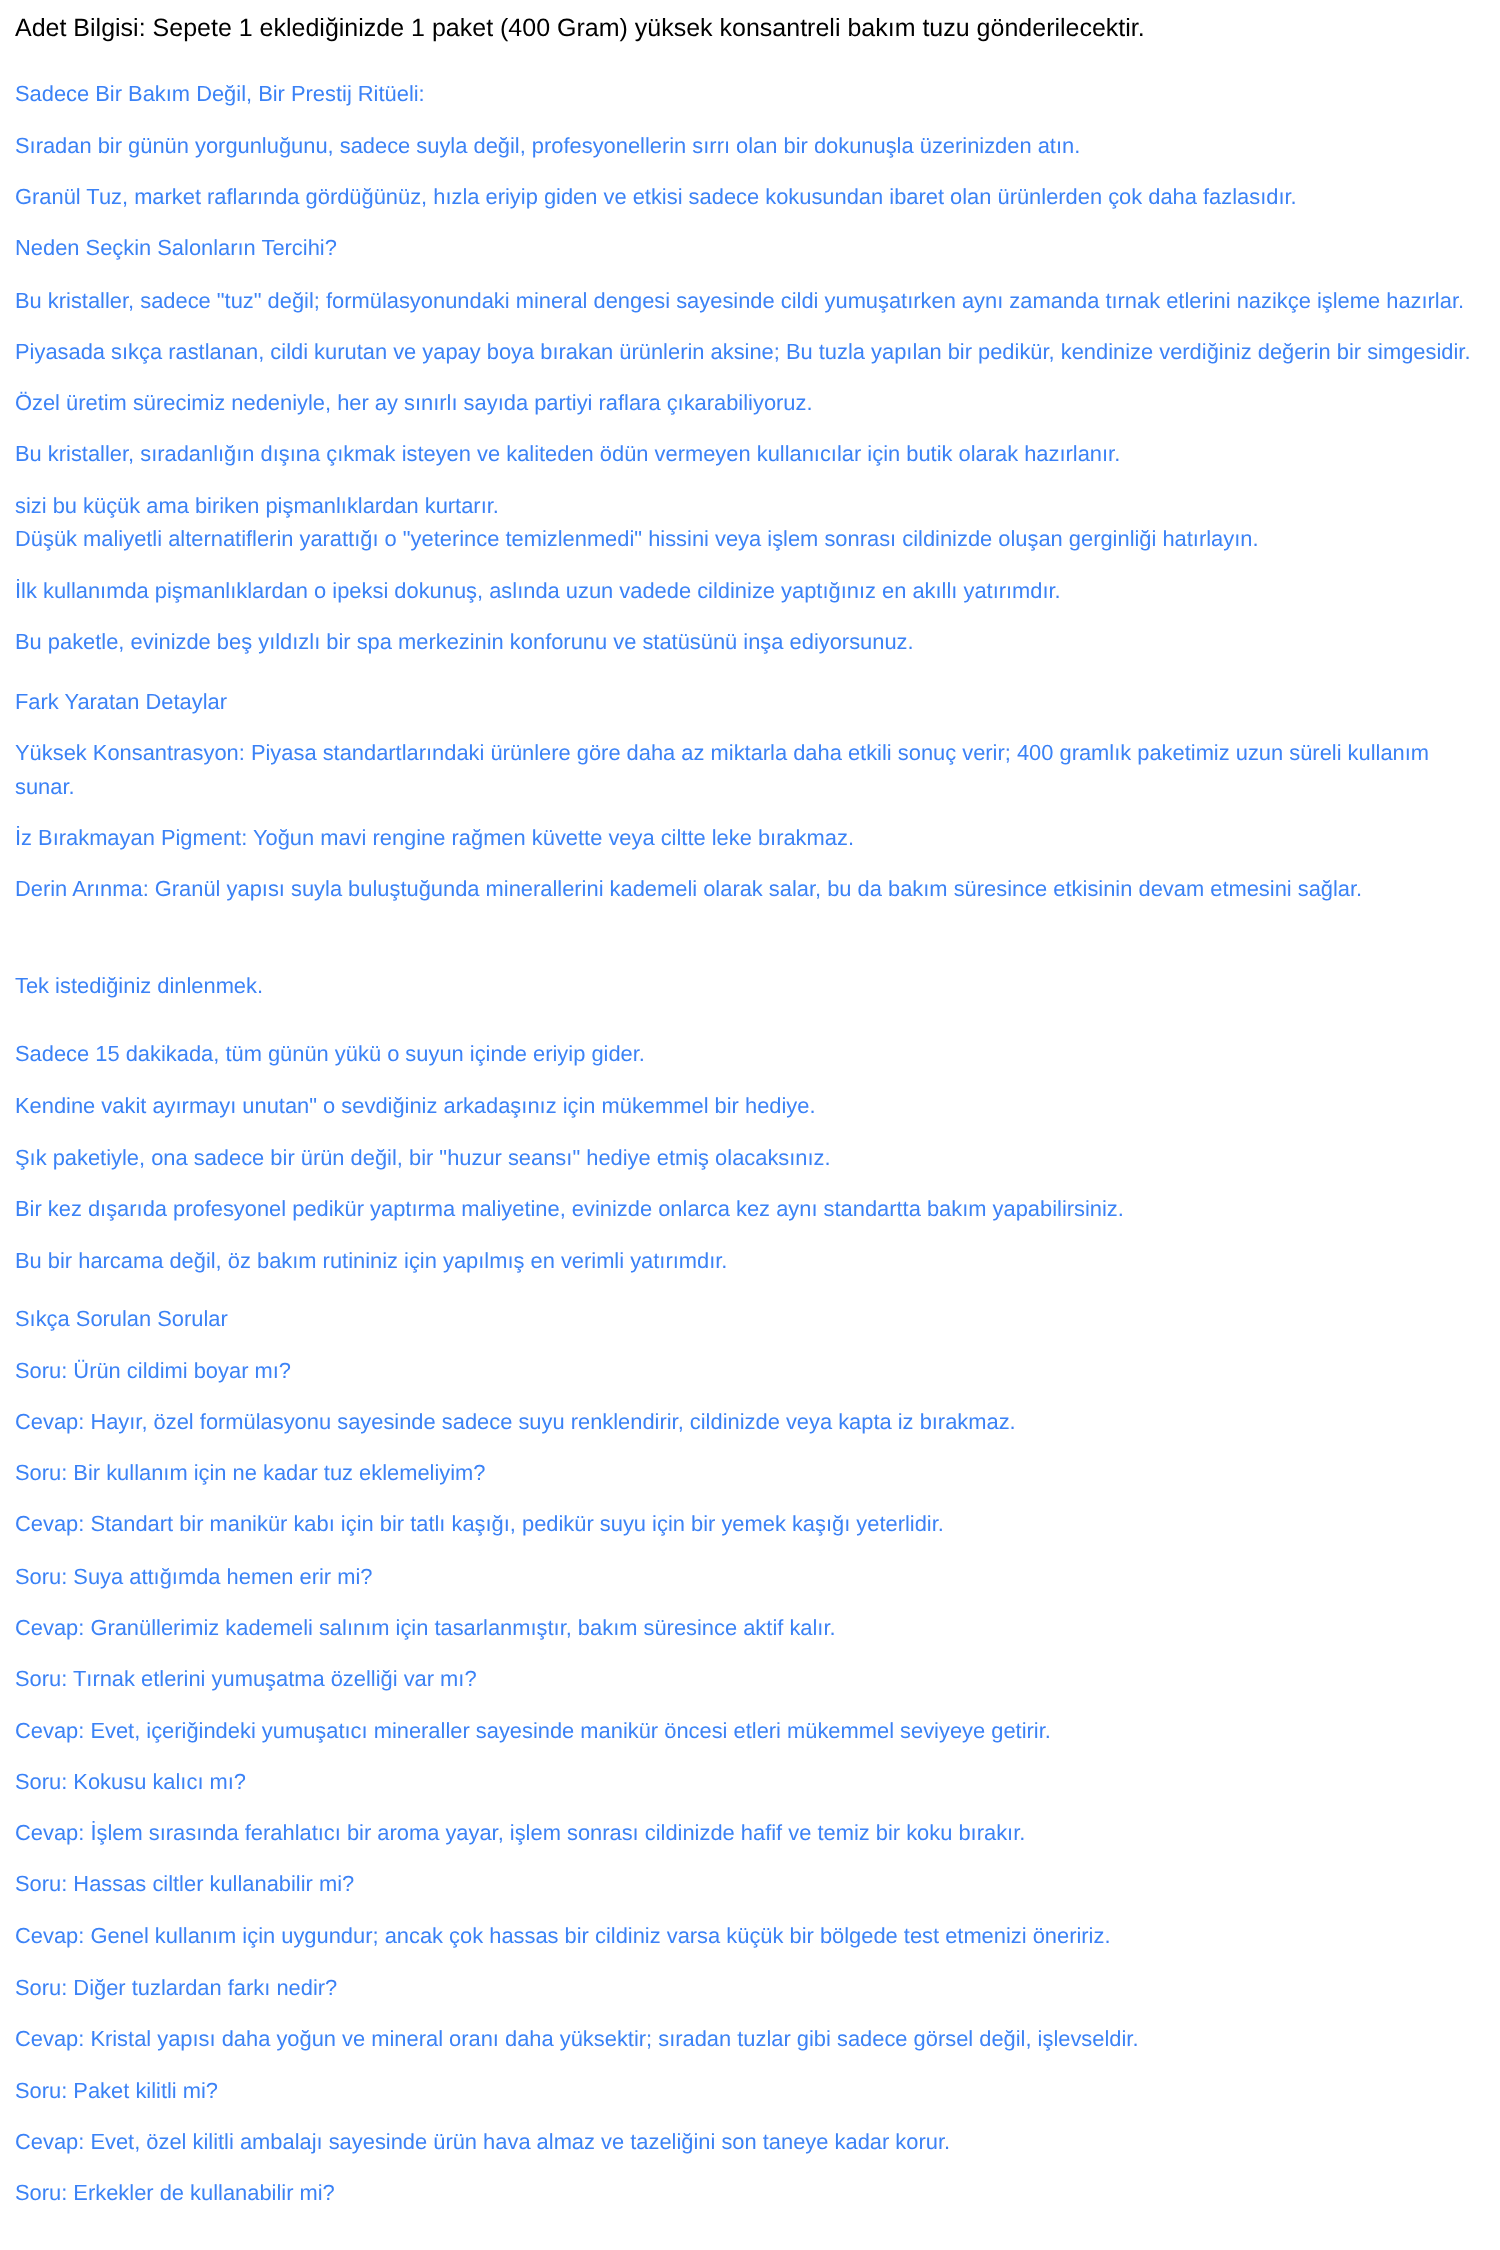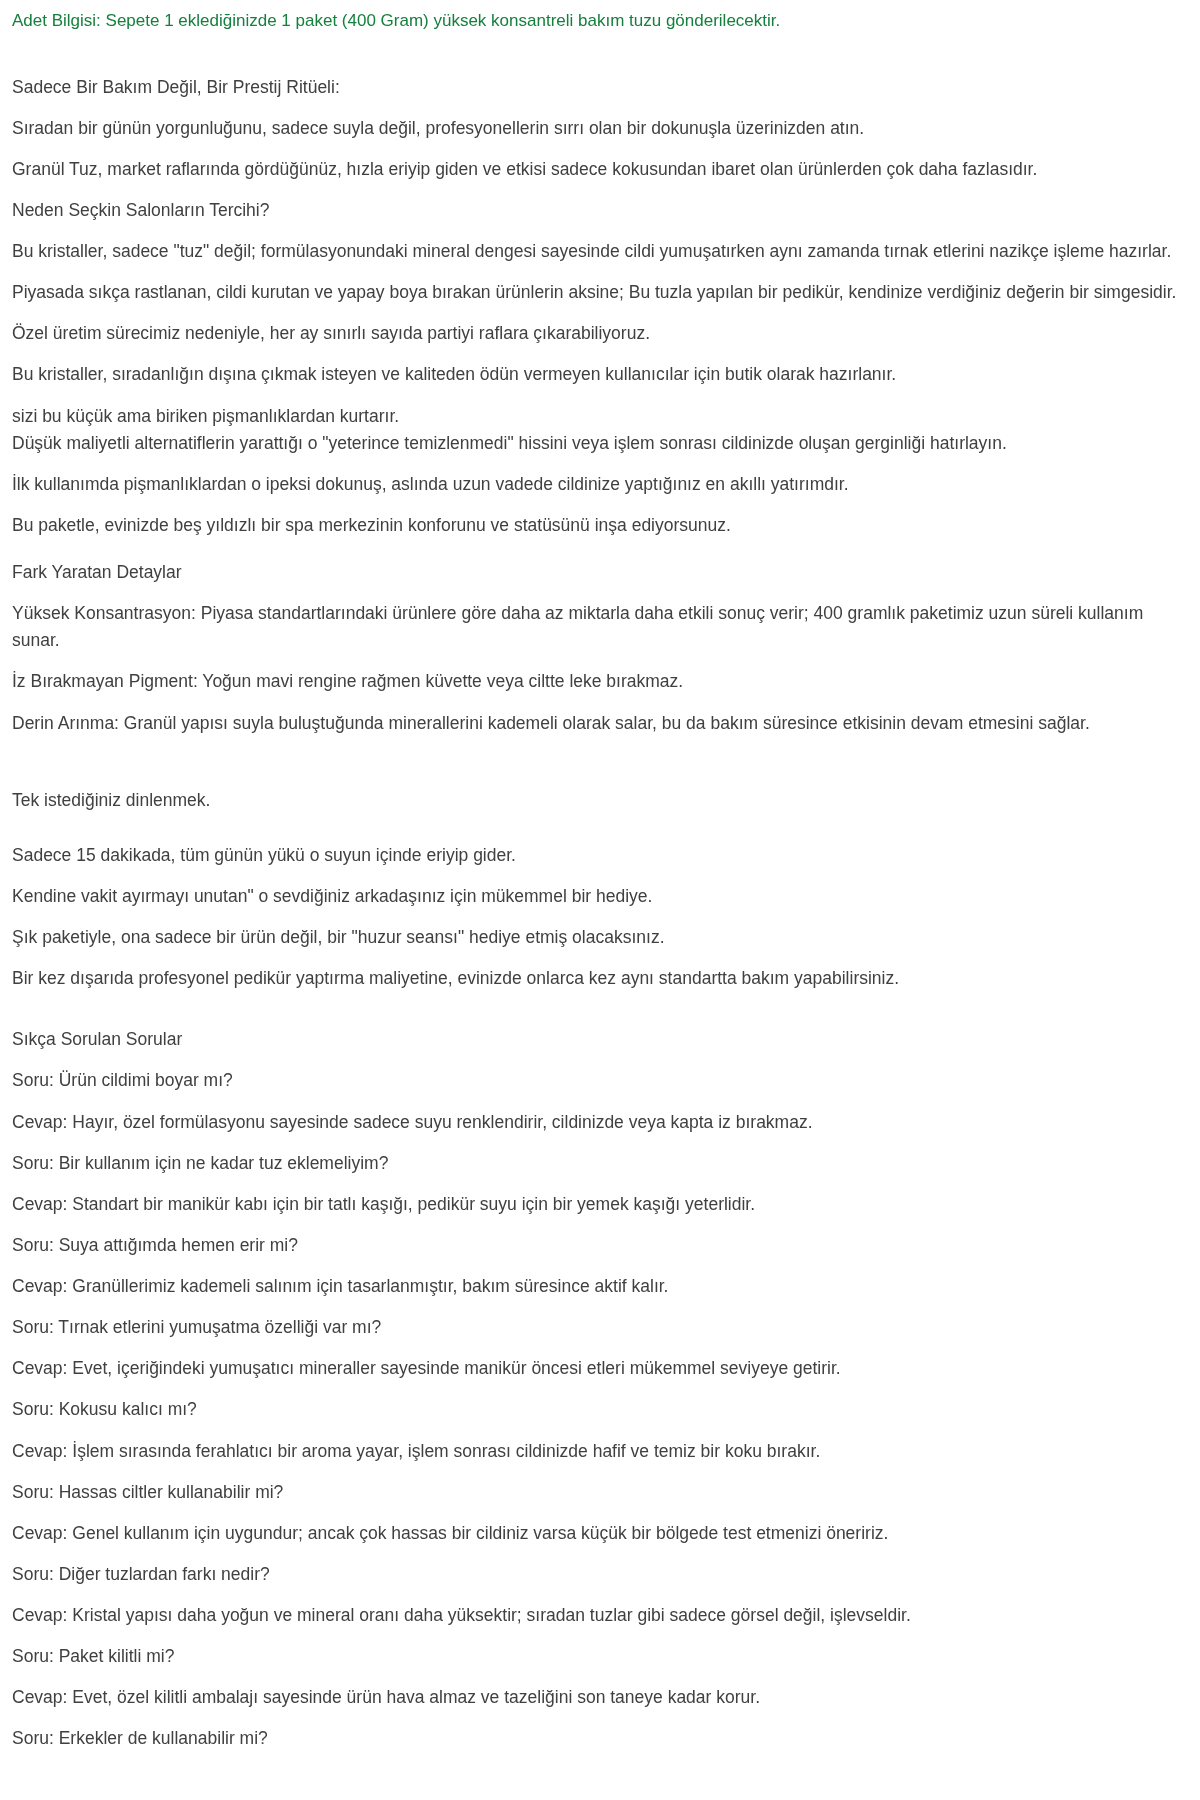--- a/index.html
+++ b/index.html
@@ -20,28 +20,28 @@
     box-sizing: border-box;
   }
   .block {
     padding: 0 8px 0 6px;
   }
   p.line {
     margin: 0;
     padding: 0 10px 0 6px;
     font-size: 17.5px;
     line-height: 1.55;
-    color: #404040;
+    color: #3b82f6;
     font-weight: 400;
   }
   p.lead {
-    font-size: 17px;
+    font-size: 20px;
     line-height: 1.5;
-    margin-bottom: 32px;
-    color: #15803d;
+    margin-bottom: 16px;
+    color: #000000;
   }
   .gap-xs { height: 8px; }
   .gap-sm { height: 14px; }
   .gap-md { height: 20px; }
   .gap-xl { height: 36px; }
   .tight { line-height: 1.35; }
   .qa-q { margin-top: 0; }
 </style>
 </head>
 <body>
@@ -103,20 +103,21 @@
     <div class="gap-sm"></div>
     <div class="gap-sm"></div>
     <p class="line">Sadece 15 dakikada, tüm günün yükü o suyun içinde eriyip gider.</p>
     <div class="gap-sm"></div>
     <p class="line">Kendine vakit ayırmayı unutan" o sevdiğiniz arkadaşınız için mükemmel bir hediye.</p>
     <div class="gap-sm"></div>
     <p class="line">Şık paketiyle, ona sadece bir ürün değil, bir "huzur seansı" hediye etmiş olacaksınız.</p>
     <div class="gap-sm"></div>
     <p class="line">Bir kez dışarıda profesyonel pedikür yaptırma maliyetine, evinizde onlarca kez aynı standartta bakım yapabilirsiniz.</p>
     <div class="gap-sm"></div>
+    <p class="line">Bu bir harcama değil, öz bakım rutininiz için yapılmış en verimli yatırımdır.</p>
   </div>
 
   <div class="gap-md"></div>
 
   <div class="block">
     <p class="line">Sıkça Sorulan Sorular</p>
 
     <div class="gap-sm"></div>
     <p class="line qa-q">Soru: Ürün cildimi boyar mı?</p>
     <div class="gap-sm"></div>

